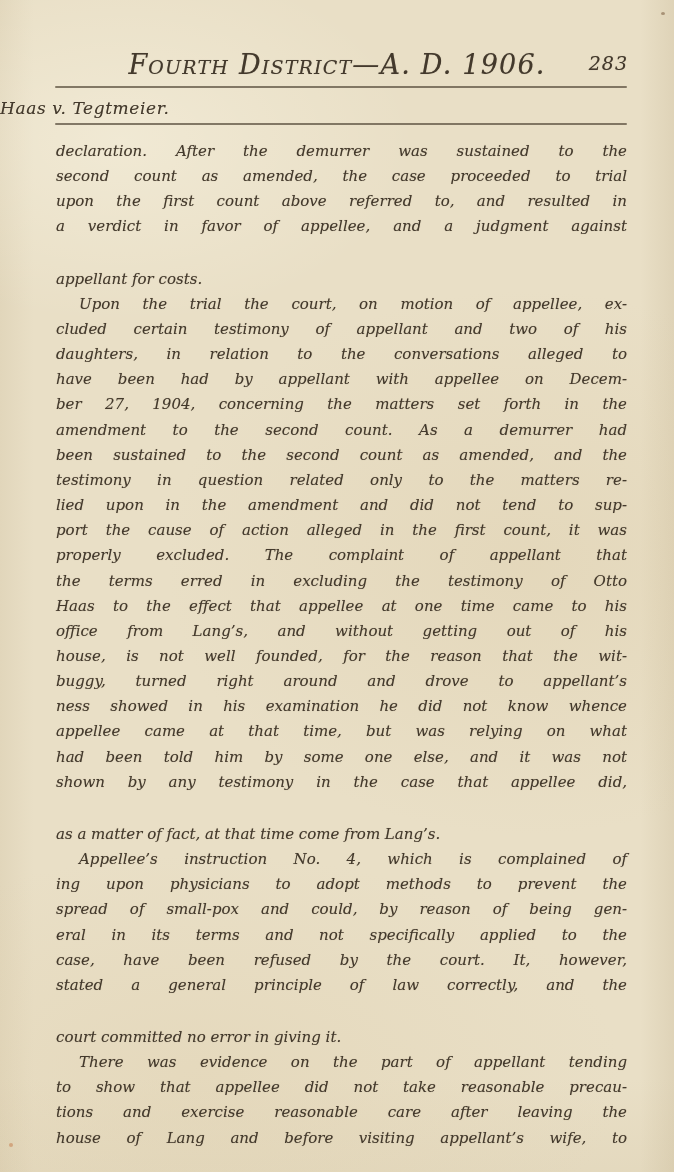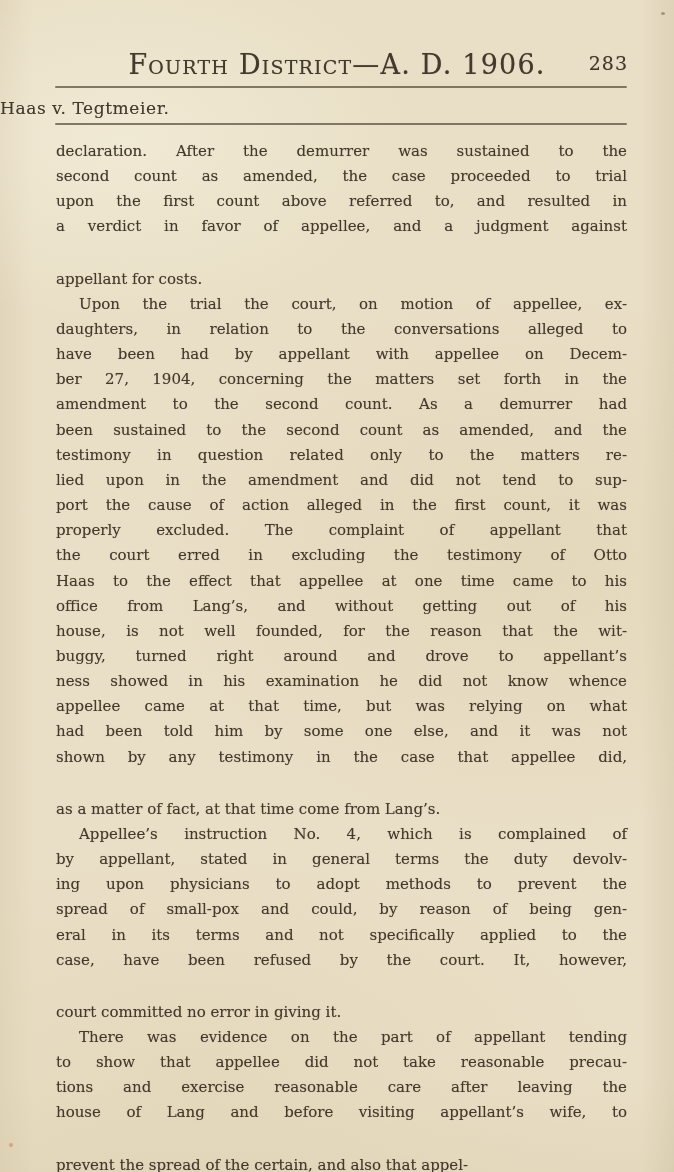--- a/index.html
+++ b/index.html
@@ -8,20 +8,21 @@
     background: #c9bfa6;
   }
   .page {
     position: relative;
     width: 674px;
     height: 1172px;
     background: var(--paper, #e9dfc6);
     color: var(--ink, #43392c);
     font-family: "DejaVu Serif", "Liberation Serif", serif;
     overflow: hidden;
+    font-style: italic;
   }
   
   .page::before {
     content: "";
     position: absolute;
     inset: 0;
     pointer-events: none;
     background:
       radial-gradient(ellipse 420px 260px at 18% 12%, rgba(255,252,238,0.35), transparent 70%),
       radial-gradient(ellipse 500px 380px at 78% 48%, rgba(214,196,158,0.28), transparent 72%),
@@ -108,47 +109,48 @@
   <div class="body-text">
       <div class="para">
         <div class="line">declaration.  After the demurrer was sustained to the</div>
         <div class="line">second count as amended, the case proceeded to trial</div>
         <div class="line">upon the first count above referred to, and resulted in</div>
         <div class="line">a verdict in favor of appellee, and a judgment against</div>
         <div class="line last">appellant for costs.</div>
       </div>
       <div class="para indent">
         <div class="line">Upon the trial the court, on motion of appellee, ex-</div>
+        <div class="line">cluded certain testimony of appellant and two of his</div>
         <div class="line">daughters, in relation to the conversations alleged to</div>
         <div class="line">have been had by appellant with appellee on Decem-</div>
         <div class="line">ber 27, 1904, concerning the matters set forth in the</div>
         <div class="line">amendment to the second count.  As a demurrer had</div>
         <div class="line">been sustained to the second count as amended, and the</div>
         <div class="line">testimony in question related only to the matters re-</div>
         <div class="line">lied upon in the amendment and did not tend to sup-</div>
         <div class="line">port the cause of action alleged in the first count, it was</div>
         <div class="line">properly excluded.  The complaint of appellant that</div>
-        <div class="line">the court erred in excluding the testimony of Otto</div>
+        <div class="line">the terms erred in excluding the testimony of Otto</div>
         <div class="line">Haas to the effect that appellee at one time came to his</div>
         <div class="line">office from Lang’s, and without getting out of his</div>
         <div class="line">house, is not well founded, for the reason that the wit-</div>
         <div class="line">buggy, turned right around and drove to appellant’s</div>
         <div class="line">ness showed in his examination he did not know whence</div>
         <div class="line">appellee came at that time, but was relying on what</div>
         <div class="line">had been told him by some one else, and it was not</div>
         <div class="line">shown by any testimony in the case that appellee did,</div>
         <div class="line last">as a matter of fact, at that time come from Lang’s.</div>
       </div>
       <div class="para indent">
         <div class="line">Appellee’s instruction No. 4, which is complained of</div>
-        <div class="line">by appellant, stated in general terms the duty devolv-</div>
         <div class="line">ing upon physicians to adopt methods to prevent the</div>
         <div class="line">spread of small-pox and could, by reason of being gen-</div>
         <div class="line">eral in its terms and not specifically applied to the</div>
         <div class="line">case, have been refused by the court.  It, however,</div>
+        <div class="line">stated a general principle of law correctly, and the</div>
         <div class="line last">court committed no error in giving it.</div>
       </div>
       <div class="para indent">
         <div class="line">There was evidence on the part of appellant tending</div>
         <div class="line">to show that appellee did not take reasonable precau-</div>
         <div class="line">tions and exercise reasonable care after leaving the</div>
         <div class="line">house of Lang and before visiting appellant’s wife, to</div>
         <div class="line last">prevent the spread of the certain, and also that appel-</div>
       </div>
     </div>

